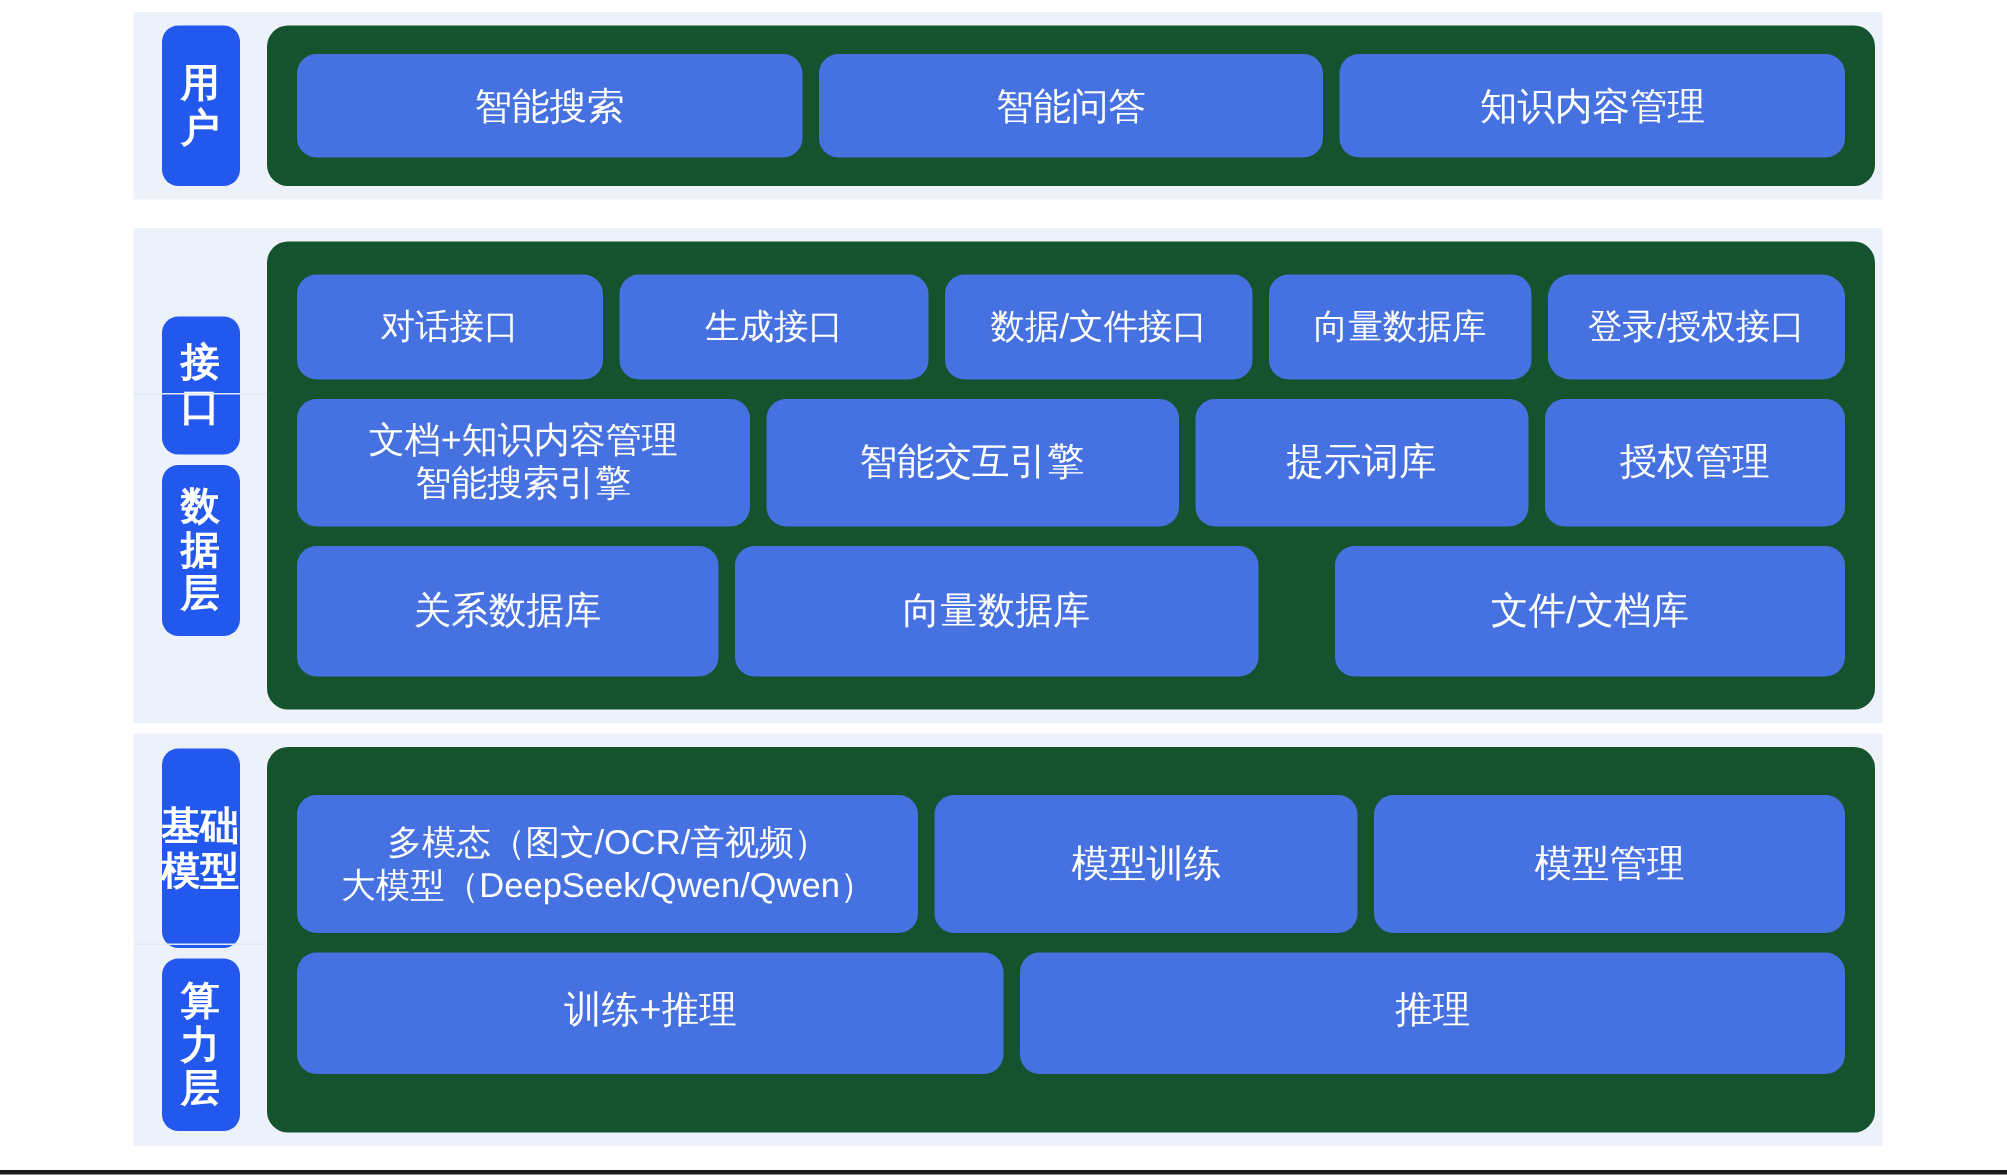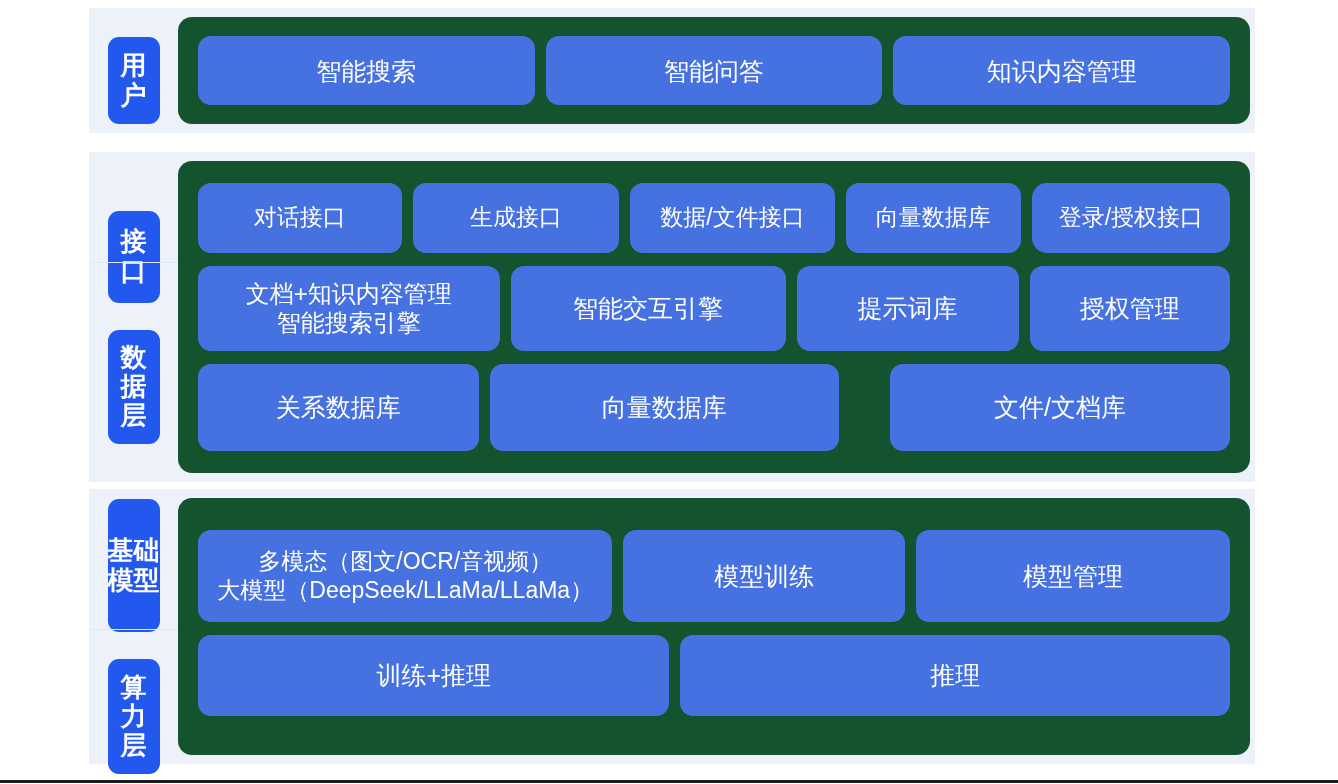--- a/index.html
+++ b/index.html
@@ -40,21 +40,20 @@
     display: flex;
     align-items: center;
     justify-content: center;
     font-weight: bold;
     font-size: 26px;
     line-height: 1.12;
     letter-spacing: 0px;
     text-align: center;
     writing-mode: horizontal-tb;
     flex: 1 1 auto;
-    margin-top: 20px;
   }
   .tab .t-inner { display:block; width: 32px; word-break: break-all; }
   .tab.two-col .t-inner { width: 60px; }
 
   .panel-card {
     flex: 1 1 auto;
     background: #14532d;
     border-radius: 14px;
     margin: 9px 5px 9px 0;
     padding: 19px 20px;
@@ -191,31 +190,31 @@
       </div>
       <div class="tab" style="flex:0 0 115px;">
         <span class="t-inner">算力层</span>
       </div>
     </div>
     <div class="panel-card" style="gap:13px; padding:22px 20px 30px 20px;">
 
       <div class="row" style="height:92px;">
         <div class="box two-line" style="flex:396 1 0; font-size:23px;">
           <span>多模态（图文/OCR/音视频）
-大模型（DeepSeek/LLaMa/LLaMa）</span>
+大模型（DeepSeek/Qwen/Qwen）</span>
         </div>
         <div class="box" style="flex:264 1 0;">
           <span>模型训练</span>
         </div>
         <div class="box" style="flex:296 1 0;">
           <span>模型管理</span>
         </div>
       </div>
 
-      <div class="row" style="height:81px;">
+      <div class="row" style="height:81px;font-family:Liberation Mono, monospace;">
         <div class="box" style="flex:460 1 0;">
           <span>训练+推理</span>
         </div>
         <div class="box" style="flex:539 1 0;">
           <span>推理</span>
         </div>
       </div>
 
     </div>
   </div>

